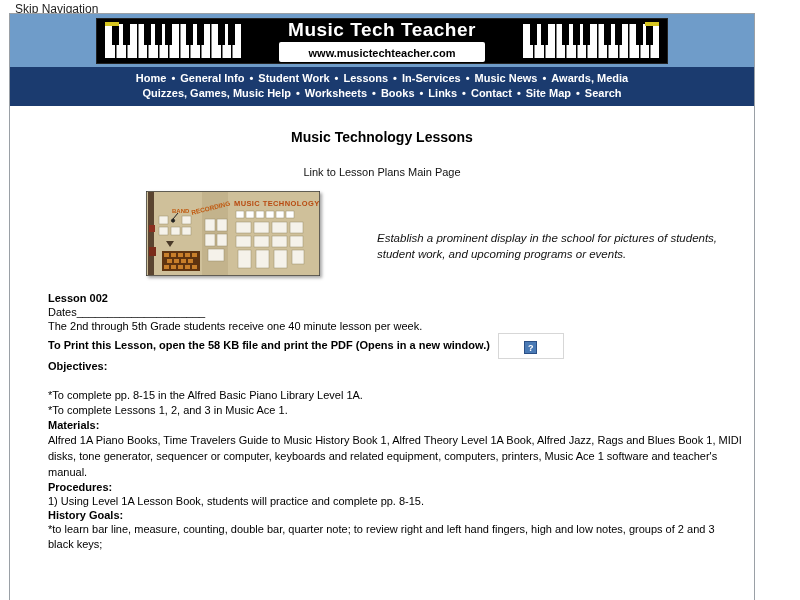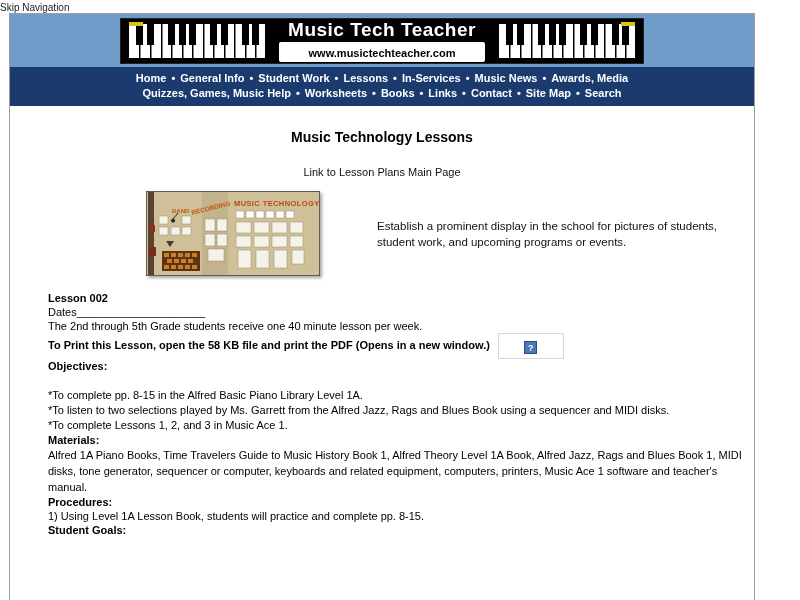--- a/index.html
+++ b/index.html
@@ -1,26 +1,26 @@
 <!DOCTYPE html>
 <html><head>
 <meta charset="utf-8">
 <style>
   * { margin:0; padding:0; box-sizing:border-box; }
   html,body { width:800px; height:600px; background:#ffffff; overflow:hidden;
               font-family:"Liberation Sans", sans-serif; color:#000; }
 
-  .skip-nav { position:absolute; top:2px; left:0; font-size:10px; color:#222; }
+  .skip-nav { position:absolute; top:2px; left:15px; font-size:12px; color:#222; }
 
   .page-container { position:absolute; top:13px; left:9px; width:746px; height:640px;
                     border:1px solid #9aa0a6; background:#fff; }
 
   
   .banner { height:53px; background:#6f9cc9; display:flex; align-items:center; justify-content:center; }
-  .logo-box { position:relative; width:524px; height:46px; background:#000; border:1px solid #222;
+  .logo-box { position:relative; width:572px; height:46px; background:#000; border:1px solid #222;
               display:flex; align-items:center; justify-content:flex-end; padding:0 6px; }
   .yellow-dash { position:absolute; top:3px; width:14px; height:4px; background:#d6c520; }
   .yellow-dash.left { left:8px; } .yellow-dash.right { right:8px; }
   .kb { display:block; }
   .logo-center { text-align:center; flex:1; padding:0 8px; }
   .logo-title { color:#fff; font-weight:bold; font-size:19px; letter-spacing:0.5px; line-height:20px; }
   .logo-urlbox { margin:2px auto 0; width:206px; background:#fff; border-radius:2px; padding:1px 4px; }
   .logo-url { color:#000; font-weight:bold; font-size:11px; }
 
   
@@ -30,21 +30,21 @@
   .nav-sep { padding:0 5px; }
   .nav-link { cursor:pointer; }
 
   
   .content { padding:0 0 20px 0; font-size:11px; }
   .page-heading { text-align:center; font-size:14px; font-weight:bold; margin-top:23px; }
   .link-line { text-align:center; font-size:11px; margin-top:21px; color:#111; cursor:pointer; }
 
   .photo-row { display:flex; margin-top:13px; margin-left:136px; }
   .photo { width:174px; height:85px; box-shadow:2px 2px 3px rgba(0,0,0,.35); }
-  .caption { font-size:11.5px; line-height:16px; margin-left:57px; margin-top:27px;
+  .caption { font-style:italic; font-size:11.5px; line-height:16px; margin-left:57px; margin-top:39px;
              width:348px; color:#111; }
 
   .lesson { margin:15px 0 0 38px; line-height:14px; }
   .lesson p { margin:0; }
   .lesson-title { font-weight:bold; }
   .dates-line { margin-top:1px; }
   .intro-line { margin-top:1px; }
 
   .print-line { margin-top:18px; font-weight:bold; }
   .img-placeholder { display:inline-block; width:66px; height:26px; background:#fff;
@@ -230,27 +230,27 @@
     <div class="lesson">
       <p class="lesson-title">Lesson 002</p>
       <p class="dates-line">Dates_____________________</p>
       <p class="intro-line">The 2nd through 5th Grade students receive one 40 minute lesson per week.</p>
 
       <p class="print-line"><span>To Print this Lesson, open the 58 KB file and print the PDF (Opens in a new window.)</span><span class="img-placeholder"><span class="broken-icon">?</span></span></p>
 
       <p class="section-heading">Objectives:</p>
       <div class="obj-list">
         <p>*To complete pp. 8-15 in the Alfred Basic Piano Library Level 1A.</p>
-        <p>*To listen to two selections played by Ms. Garrett from the Alfred Jazz, Rags and Blues Book using a sequencer and MIDI disks.</p>
         <p>*To complete Lessons 1, 2, and 3 in Music Ace 1.</p>
       </div>
 
       <p class="section-heading">Materials:</p>
       <p class="materials-text">Alfred 1A Piano Books, Time Travelers Guide to Music History Book 1, Alfred Theory Level 1A Book, Alfred Jazz, Rags and Blues Book 1, MIDI disks, tone generator, sequencer or computer, keyboards and related equipment, computers, printers, Music Ace 1 software and teacher's manual.</p>
 
       <p class="section-heading">Procedures:</p>
       <p class="procedure-line">1) Using Level 1A Lesson Book, students will practice and complete pp. 8-15.</p>
 
-      <p class="goals-heading">Student Goals:</p>
+      <p class="goals-heading">History Goals:</p>
+      <p class="goals-text">*to learn bar line, measure, counting, double bar, quarter note; to review right and left hand fingers, high and low notes, groups of 2 and 3 black keys;</p>
     </div>
 
   </main>
 </div>
 
 </body></html>

